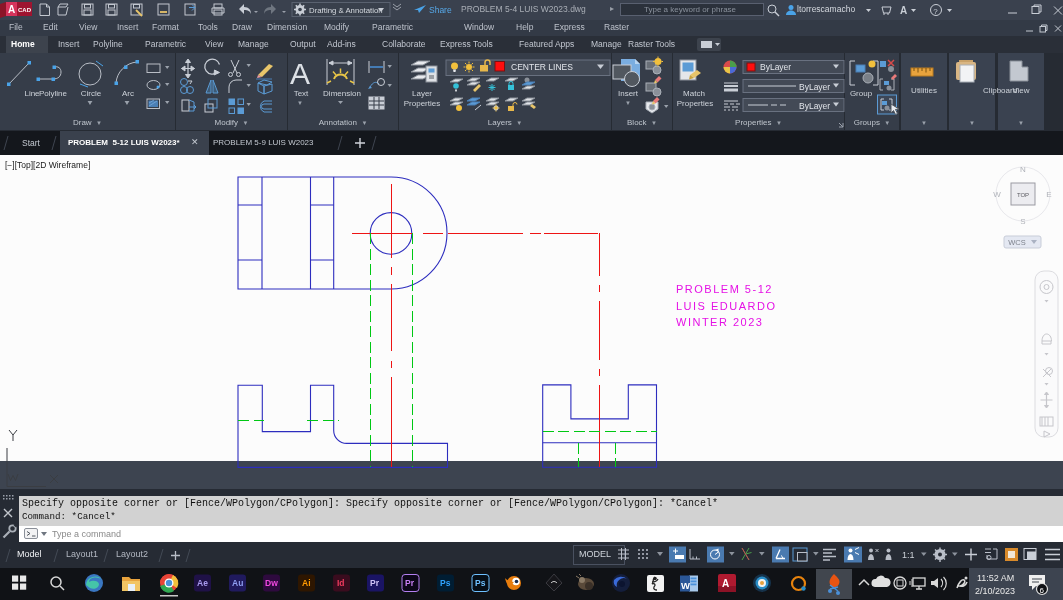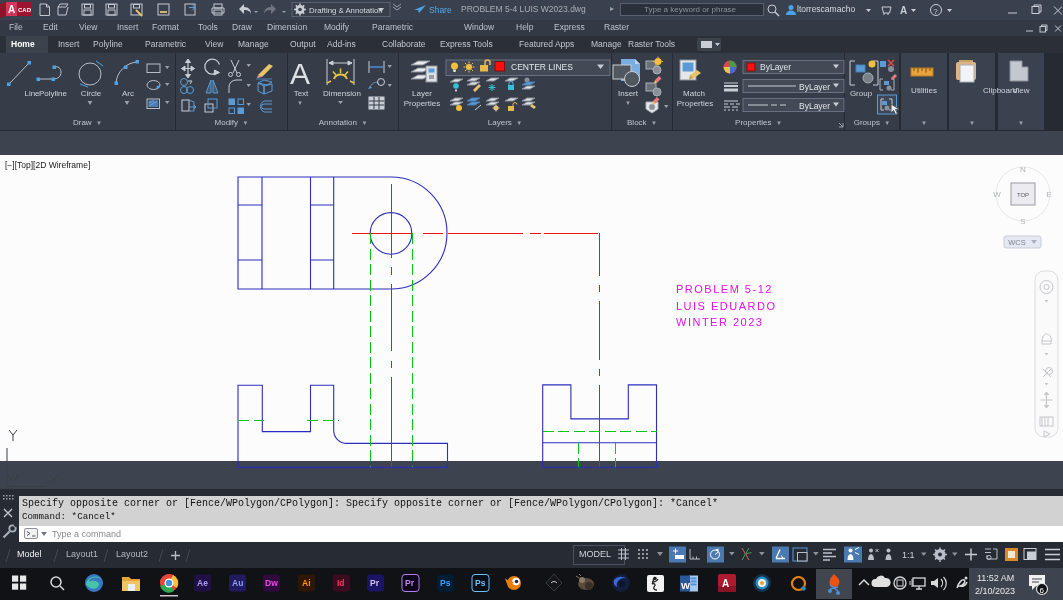--- a/index.html
+++ b/index.html
@@ -420,20 +420,36 @@
  <div class="ilabel" style="left:846px;top:36px;width:30px">Group</div>
  <div class="ilabel" style="left:902px;top:33px;width:44px">Utilities</div>
  <div class="ilabel" style="left:982px;top:33px;width:36px">Clipboard</div>
  <div class="ilabel" style="left:999px;top:33px;width:44px">View</div>
  <div class="dn abs" style="left:87px;top:47px">▼</div>
  <div class="dn abs" style="left:124px;top:47px">▼</div>
  <div class="dn abs" style="left:297px;top:47px">▼</div>
  <div class="dn abs" style="left:625px;top:47px">▼</div>
 </div>
 
+<div id="filetabs">
+ <svg class="abs" style="left:0;top:0" width="400" height="24">
+  <path d="M8,5 l-4,14" stroke="#3f4550"></path>
+        <path d="M56,5 l-4,14" stroke="#3f4550"></path>
+ </svg>
+ <div class="abs" style="left:22px;top:7px;font-size:8.5px;color:#c3c8d0">Start</div>
+ <div class="abs" style="left:60px;top:0px;width:149px;height:24px;background:#3a414d"></div>
+ <div class="abs" style="left:68px;top:7px;font-size:8px;font-weight:bold;color:#fff">PROBLEM&nbsp; 5-12 LUIS W2023*</div>
+ <div class="abs" style="left:191px;top:6px;font-size:9px;color:#c3c8d0">✕</div>
+ <div class="abs" style="left:213px;top:7px;font-size:8px;color:#c3c8d0">PROBLEM 5-9 LUIS W2023</div>
+ <svg class="abs" style="left:330px;top:0" width="60" height="24">
+  <path d="M12,5 l-4,14" stroke="#3f4550"></path>
+        <path d="M46,5 l-4,14" stroke="#3f4550"></path>
+  <path d="M25,12 h10 m-5,-5 v10" stroke="#d0d4da" stroke-width="1.4"></path>
+ </svg>
+</div>
 
 <div id="canvas">
  <div class="abs" style="left:5px;top:5px;font-size:8.5px;color:#1a1a1a">[−][Top][2D Wireframe]</div>
  <svg class="abs" style="left:0;top:0" width="1063" height="334">
 
   <circle cx="1023" cy="39" r="27" fill="none" stroke="#e8e8ec"></circle>
   <text x="1023" y="17" font-size="8" fill="#b0b3ba" text-anchor="middle">N</text>
   <text x="997" y="42" font-size="8" fill="#b0b3ba" text-anchor="middle">W</text>
   <text x="1049" y="42" font-size="8" fill="#b0b3ba" text-anchor="middle">E</text>
   <text x="1023" y="69" font-size="8" fill="#b0b3ba" text-anchor="middle">S</text>

